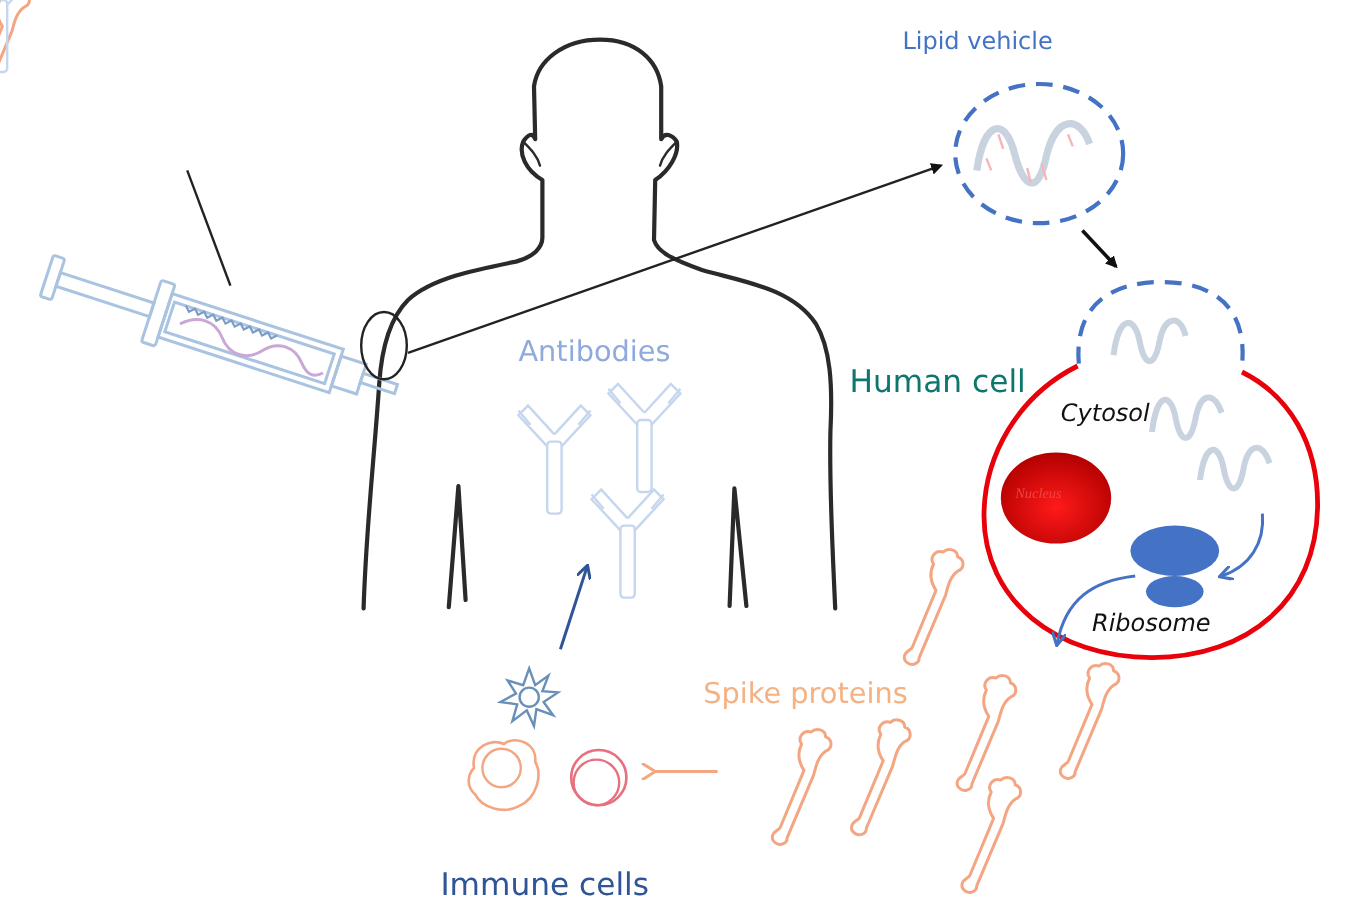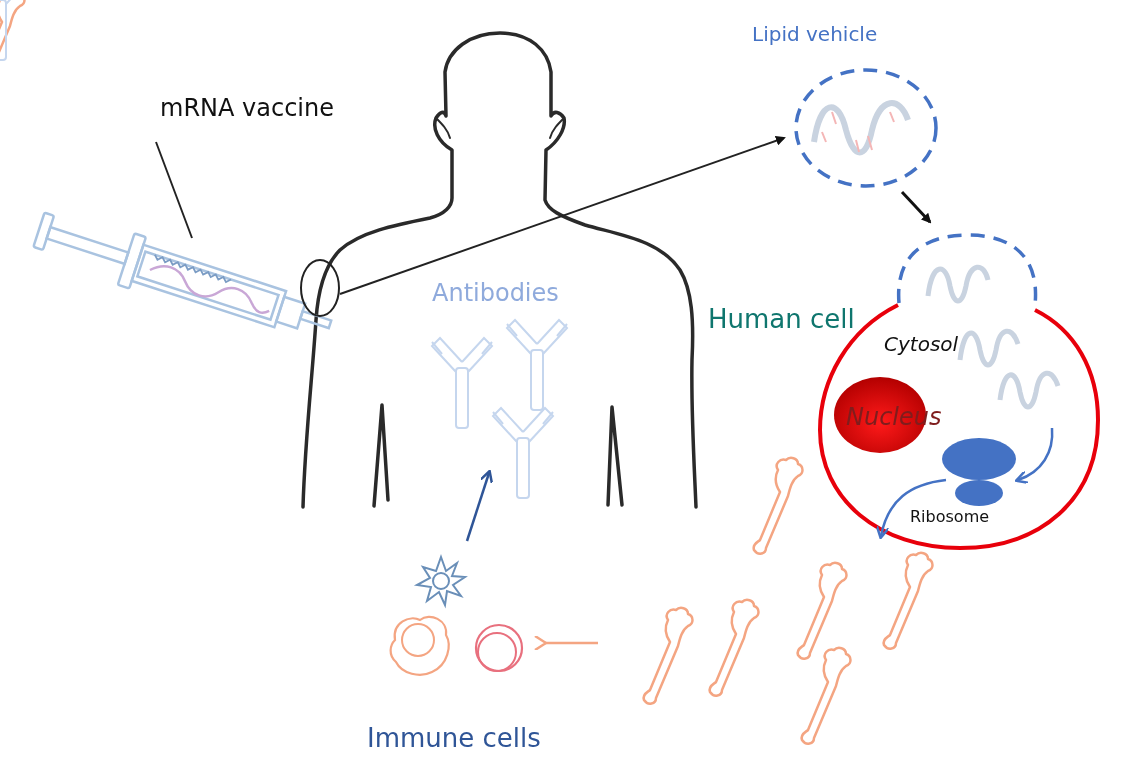--- a/index.html
+++ b/index.html
@@ -4,22 +4,22 @@
 <style>
   html, body { margin: 0; padding: 0; background: #ffffff; }
   #stage { position: relative; width: 1123px; height: 757px; overflow: hidden; background: #ffffff; font-family: "DejaVu Sans", sans-serif; }
   svg#diagram { position: absolute; left: 0; top: 0; }
   .lbl { position: absolute; white-space: nowrap; line-height: 1; }
   .l-vaccine { left: 160px; top: 96px; font-size: 24px; color: #111111; }
   .l-lipid { left: 752px; top: 24px; font-size: 20px; }
   .l-antibodies { left: 432px; top: 281px; font-size: 24px; }
   .l-human { left: 708px; top: 306px; font-size: 26px; }
   .l-cytosol { left: 872px; top: 334px; font-size: 20px; font-style: italic; color: #111111; margin-left: 12px; }
-  .l-nucleus { left: 846px; top: 405px; font-size: 24px; font-style: italic; color: #7f1d1d; }
-  .l-ribosome { left: 910px; top: 509px; font-size: 16px; color: #111111; }
+  .l-nucleus { left: 846px; top: 405px; font-size: 12px; font-style: italic; color: #ef4444; font-family: Liberation Serif, serif; }
+  .l-ribosome { left: 910px; top: 509px; font-size: 20px; font-style: italic; color: #111111; }
   .l-spike { left: 586px; top: 566px; font-size: 24px; }
   .l-immune { left: 367px; top: 697px; font-size: 26px; }
 </style>
 </head>
 <body>
 
 <div id="stage">
   <svg id="diagram" width="1123" height="757" viewBox="0 0 1123 757">
     <defs>
       <marker id="ah-black" markerWidth="10" markerHeight="10" refX="8" refY="5" orient="auto" markerUnits="userSpaceOnUse">
@@ -124,21 +124,21 @@
         <path d="M-6,4 L-30,-22 L-22,-30 L0,-6"></path>
         <path d="M6,4 L30,-22 L22,-30 L0,-6"></path>
         <path d="M-20,-14 L-30,-26 M20,-14 L30,-26"></path>
       </g>
       <use href="#abShape" transform="translate(462,368)"></use>
       <use href="#abShape" transform="translate(537,350)"></use>
       <use href="#abShape" transform="translate(523,438)"></use>
     </g>
   </svg>
 
-  <div class="lbl l-vaccine">mRNA vaccine</div>
   <div class="lbl l-lipid" style="color: rgb(68, 114, 196);">Lipid vehicle</div>
   <div class="lbl l-antibodies" style="color: rgb(143, 170, 220);">Antibodies</div>
   <div class="lbl l-human" style="color: #0f766e;">Human cell</div>
   <div class="lbl l-cytosol">Cytosol</div>
   <div class="lbl l-nucleus">Nucleus</div>
   <div class="lbl l-ribosome">Ribosome</div>
+  <div class="lbl l-spike" style="color: rgb(244, 177, 131);">Spike proteins</div>
   <div class="lbl l-immune" style="color: rgb(47, 85, 151); margin-top: 28px;">Immune cells</div>
 </div>
 
 </body></html>

